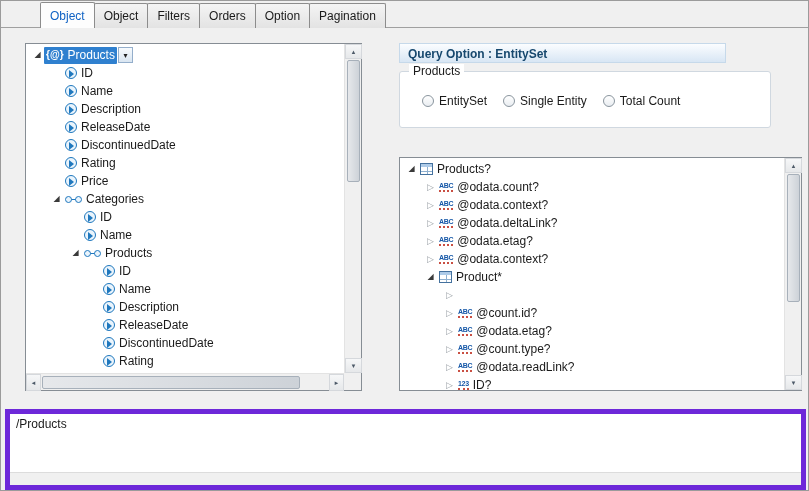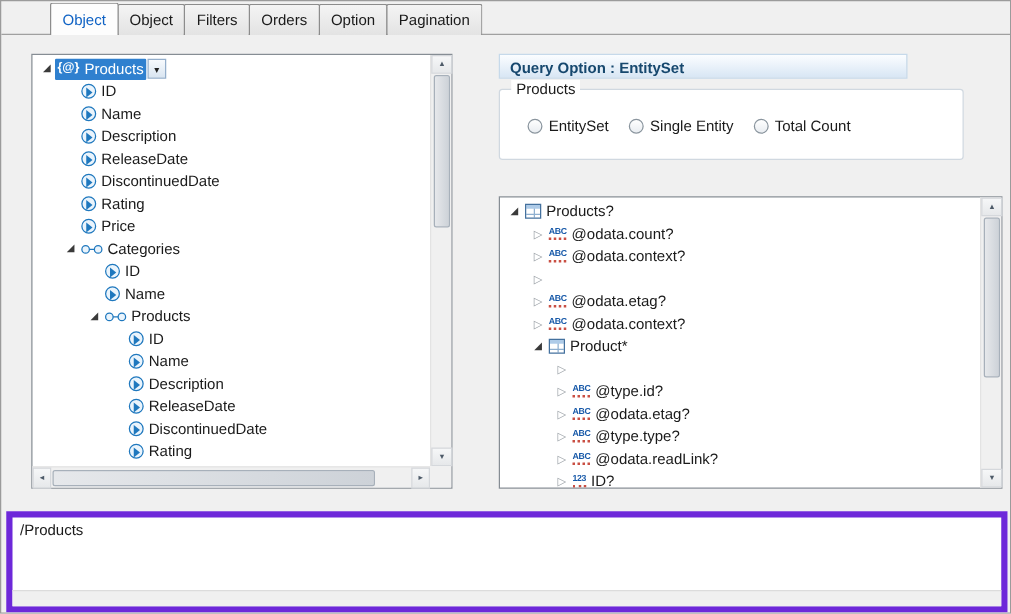--- a/index.html
+++ b/index.html
@@ -293,20 +293,24 @@
         </div>
         <div class="tree-row" style="padding-left: 24px;">
           <span class="expander collapsed">▷</span>
           <span class="sel-group">
             <span class="icon icon-abc">ABC</span>
             <span class="tree-label">@odata.context?</span>
           </span>
         </div>
         <div class="tree-row" style="padding-left: 24px;">
           <span class="expander collapsed">▷</span>
+          <span class="sel-group">
+            <span class="icon icon-abc">ABC</span>
+            <span class="tree-label">@odata.deltaLink?</span>
+          </span>
         </div>
         <div class="tree-row" style="padding-left: 24px;">
           <span class="expander collapsed">▷</span>
           <span class="sel-group">
             <span class="icon icon-abc">ABC</span>
             <span class="tree-label">@odata.etag?</span>
           </span>
         </div>
         <div class="tree-row" style="padding-left: 24px;">
           <span class="expander collapsed">▷</span>
@@ -322,35 +326,35 @@
             <span class="tree-label">Product*</span>
           </span>
         </div>
         <div class="tree-row" style="padding-left: 43px;">
           <span class="expander collapsed">▷</span>
         </div>
         <div class="tree-row" style="padding-left: 43px;">
           <span class="expander collapsed">▷</span>
           <span class="sel-group">
             <span class="icon icon-abc">ABC</span>
-            <span class="tree-label">@type.id?</span>
+            <span class="tree-label">@count.id?</span>
           </span>
         </div>
         <div class="tree-row" style="padding-left: 43px;">
           <span class="expander collapsed">▷</span>
           <span class="sel-group">
             <span class="icon icon-abc">ABC</span>
             <span class="tree-label">@odata.etag?</span>
           </span>
         </div>
         <div class="tree-row" style="padding-left: 43px;">
           <span class="expander collapsed">▷</span>
           <span class="sel-group">
             <span class="icon icon-abc">ABC</span>
-            <span class="tree-label">@type.type?</span>
+            <span class="tree-label">@count.type?</span>
           </span>
         </div>
         <div class="tree-row" style="padding-left: 43px;">
           <span class="expander collapsed">▷</span>
           <span class="sel-group">
             <span class="icon icon-abc">ABC</span>
             <span class="tree-label">@odata.readLink?</span>
           </span>
         </div>
         <div class="tree-row" style="padding-left: 43px;">

